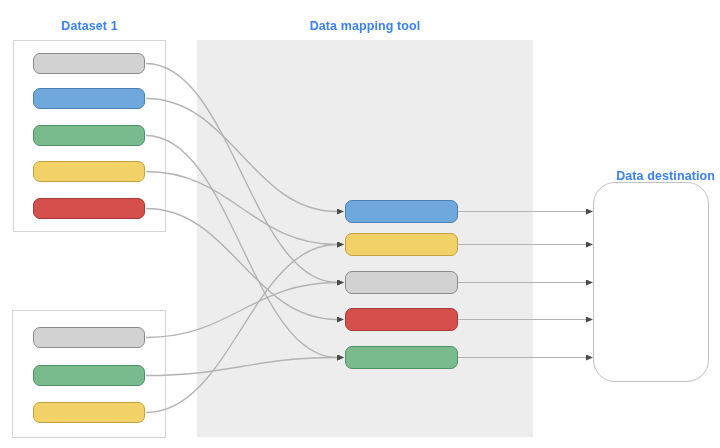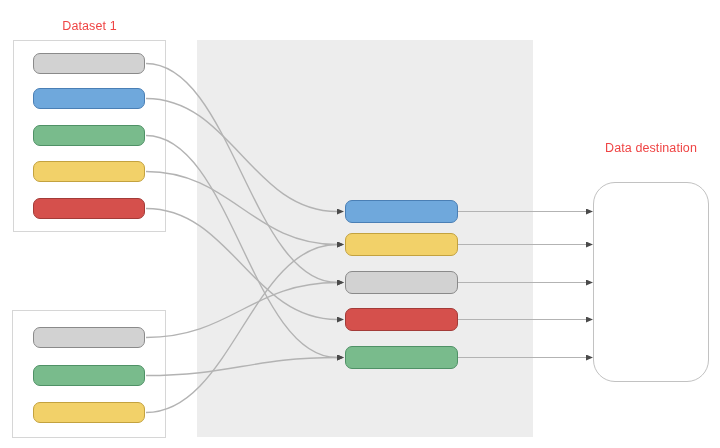--- a/index.html
+++ b/index.html
@@ -18,39 +18,40 @@
   .panel {
     position:absolute; left:197px; top:40px; width:336px; height:397px;
     background:#ededed;
   }
   .dest-box {
     position:absolute; left:593px; top:182px; width:116px; height:200px;
     background:#ffffff; border:1px solid #c2c2c2; border-radius:22px;
     box-sizing:border-box;
   }
   .title {
-    position:absolute; font-weight:400; font-size:12.5px; color:#ef4444;
+    position:absolute; font-weight:700; font-size:12.5px; color:#3b82f6;
     text-align:center; white-space:nowrap; letter-spacing:0.1px;
   }
   #title-dataset1 { left:13px;  top:19px;  width:153px; }
   #title-dataset2 { left:12px;  top:289px; width:154px; }
   #title-mapper   { left:197px; top:19px;  width:336px; }
-  #title-dest     { left:587px; top:141px; width:128px; }
+  #title-dest     { left:587px; top:169px; width:128px;text-align:right; }
   .bar {
     position:absolute; border:1px solid; border-radius:7px;
     box-sizing:border-box;
   }
   svg.overlay { position:absolute; left:0; top:0; pointer-events:none; }
 </style>
 </head>
 <body>
 
 <div class="stage">
 
   <div class="title" id="title-dataset1">Dataset 1</div>
+  <div class="title" id="title-mapper">Data mapping tool</div>
   <div class="title" id="title-dest">Data destination</div>
 
   <div class="panel"></div>
 
   <div class="group-box" id="dataset1-box"></div>
   <div class="group-box" id="dataset2-box"></div>
 
   <div class="dest-box"></div>
 
   <svg class="overlay" width="720" height="448">

